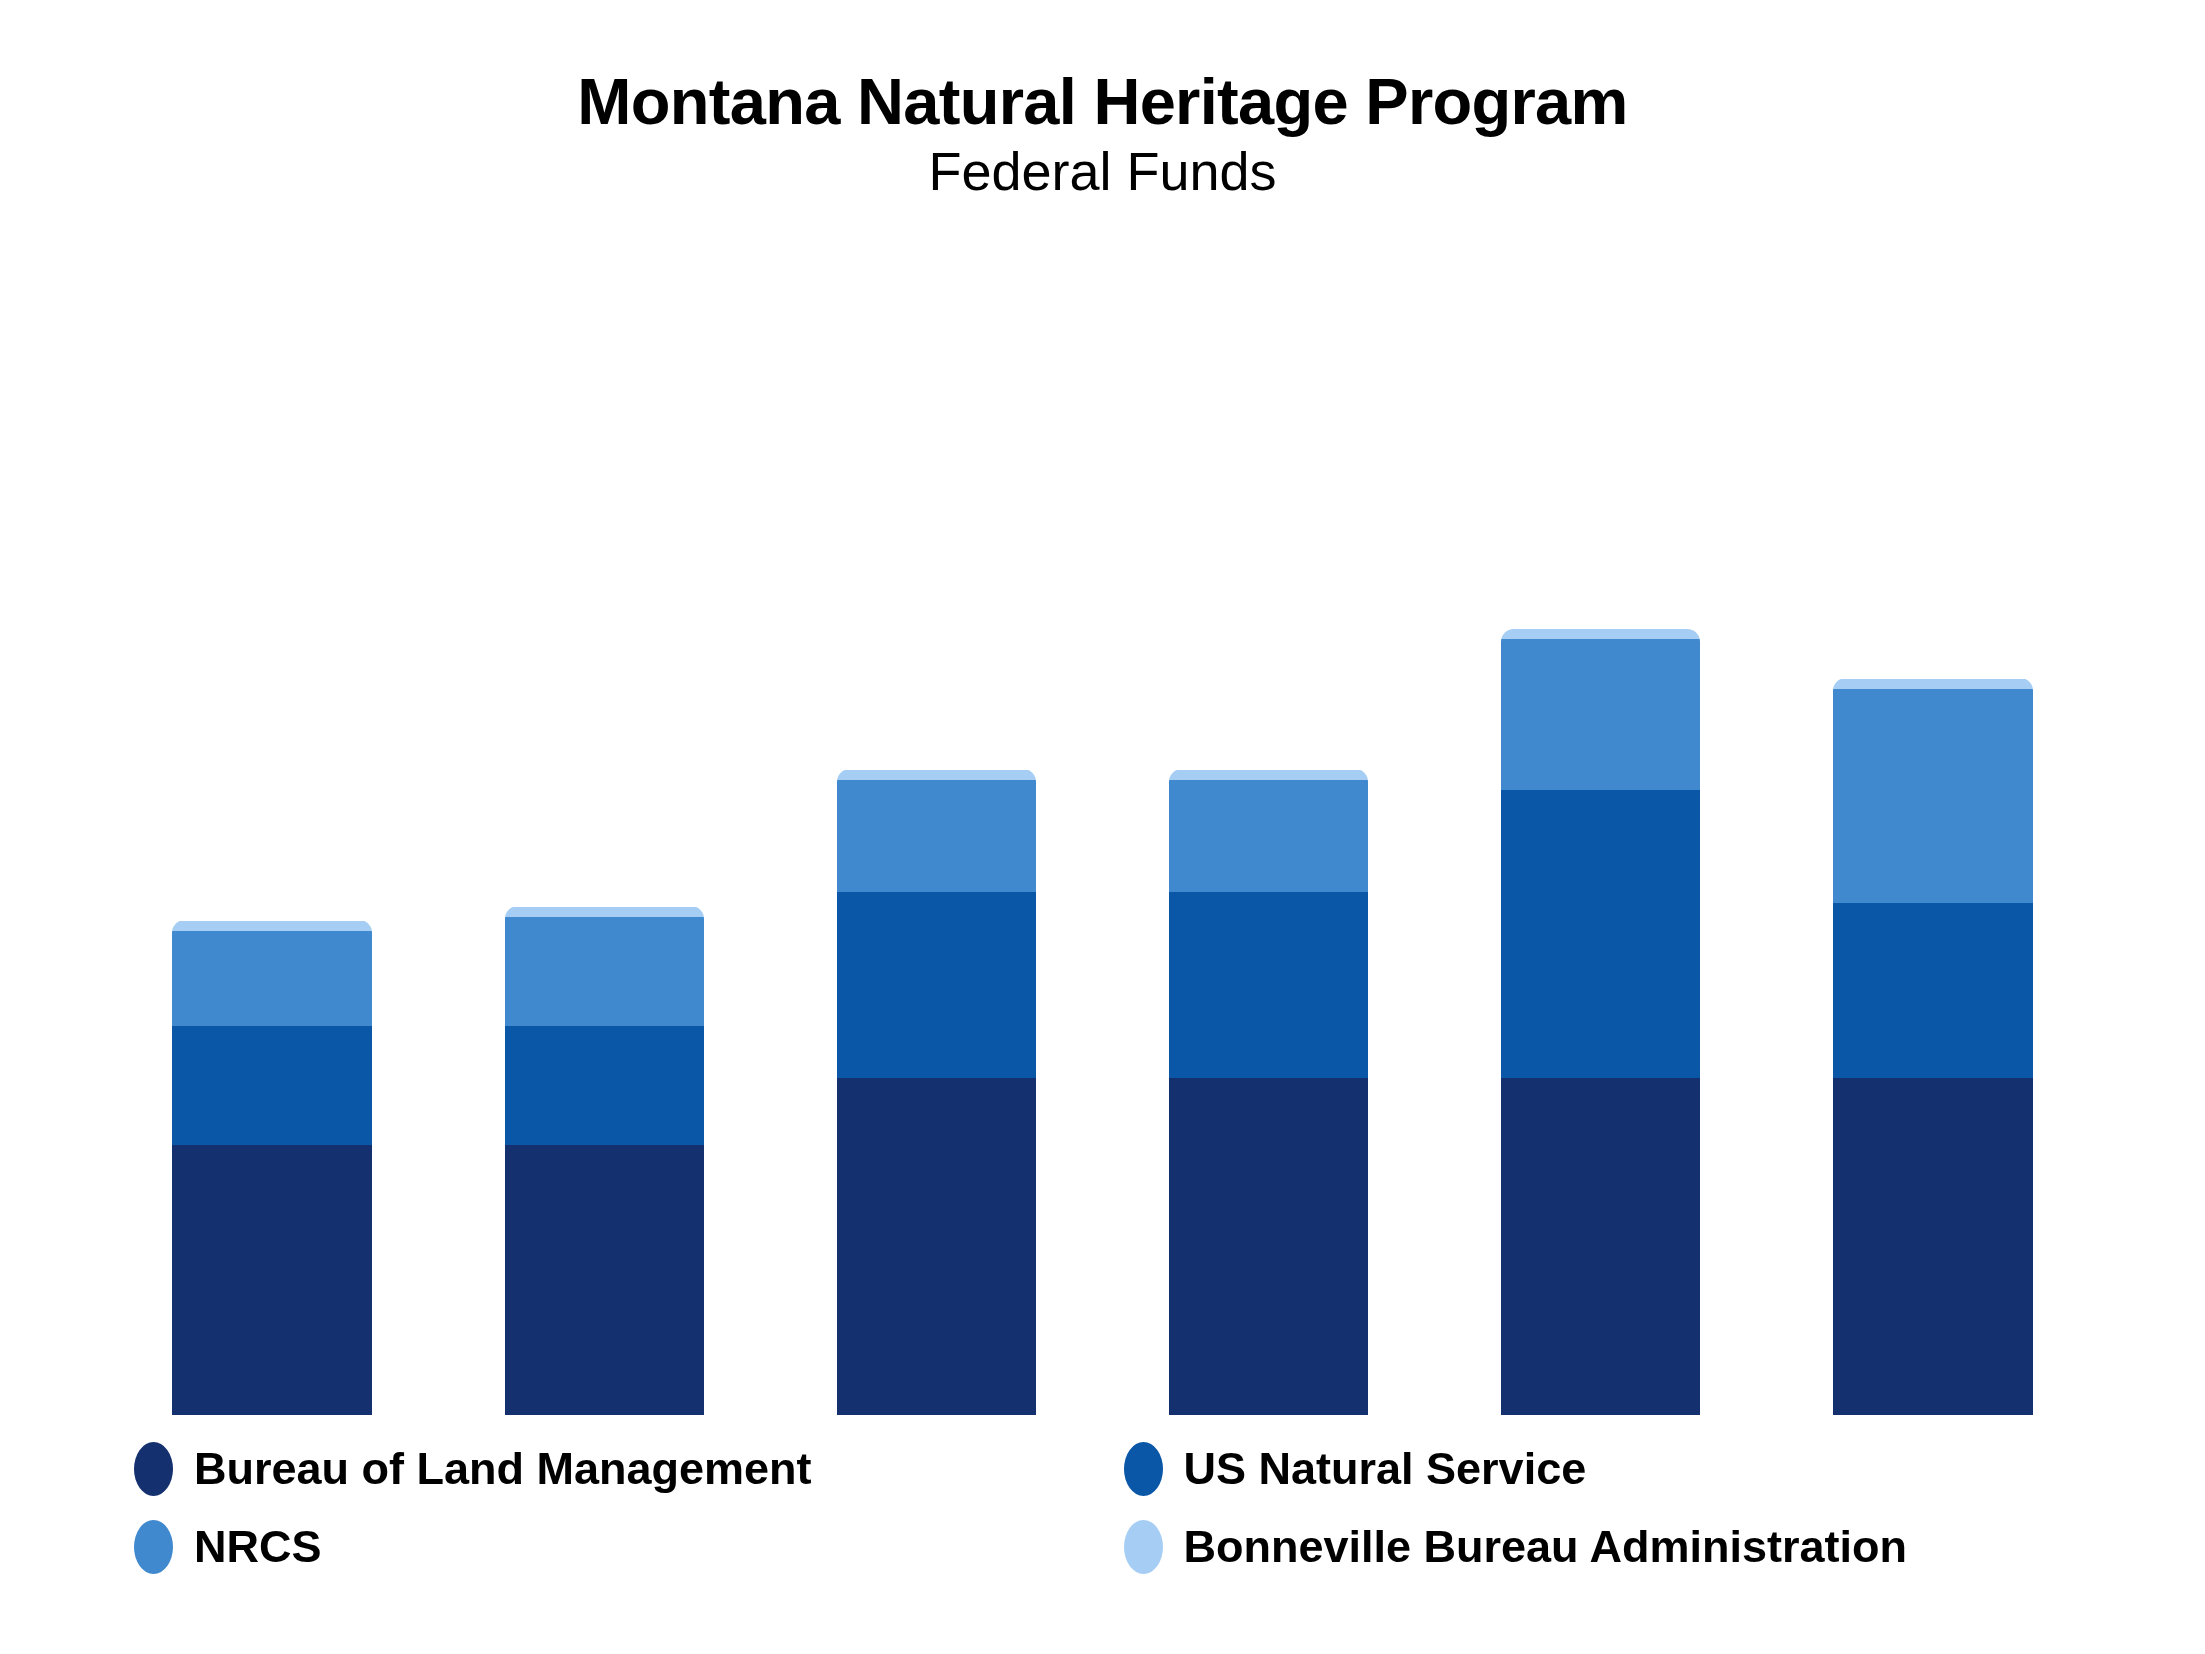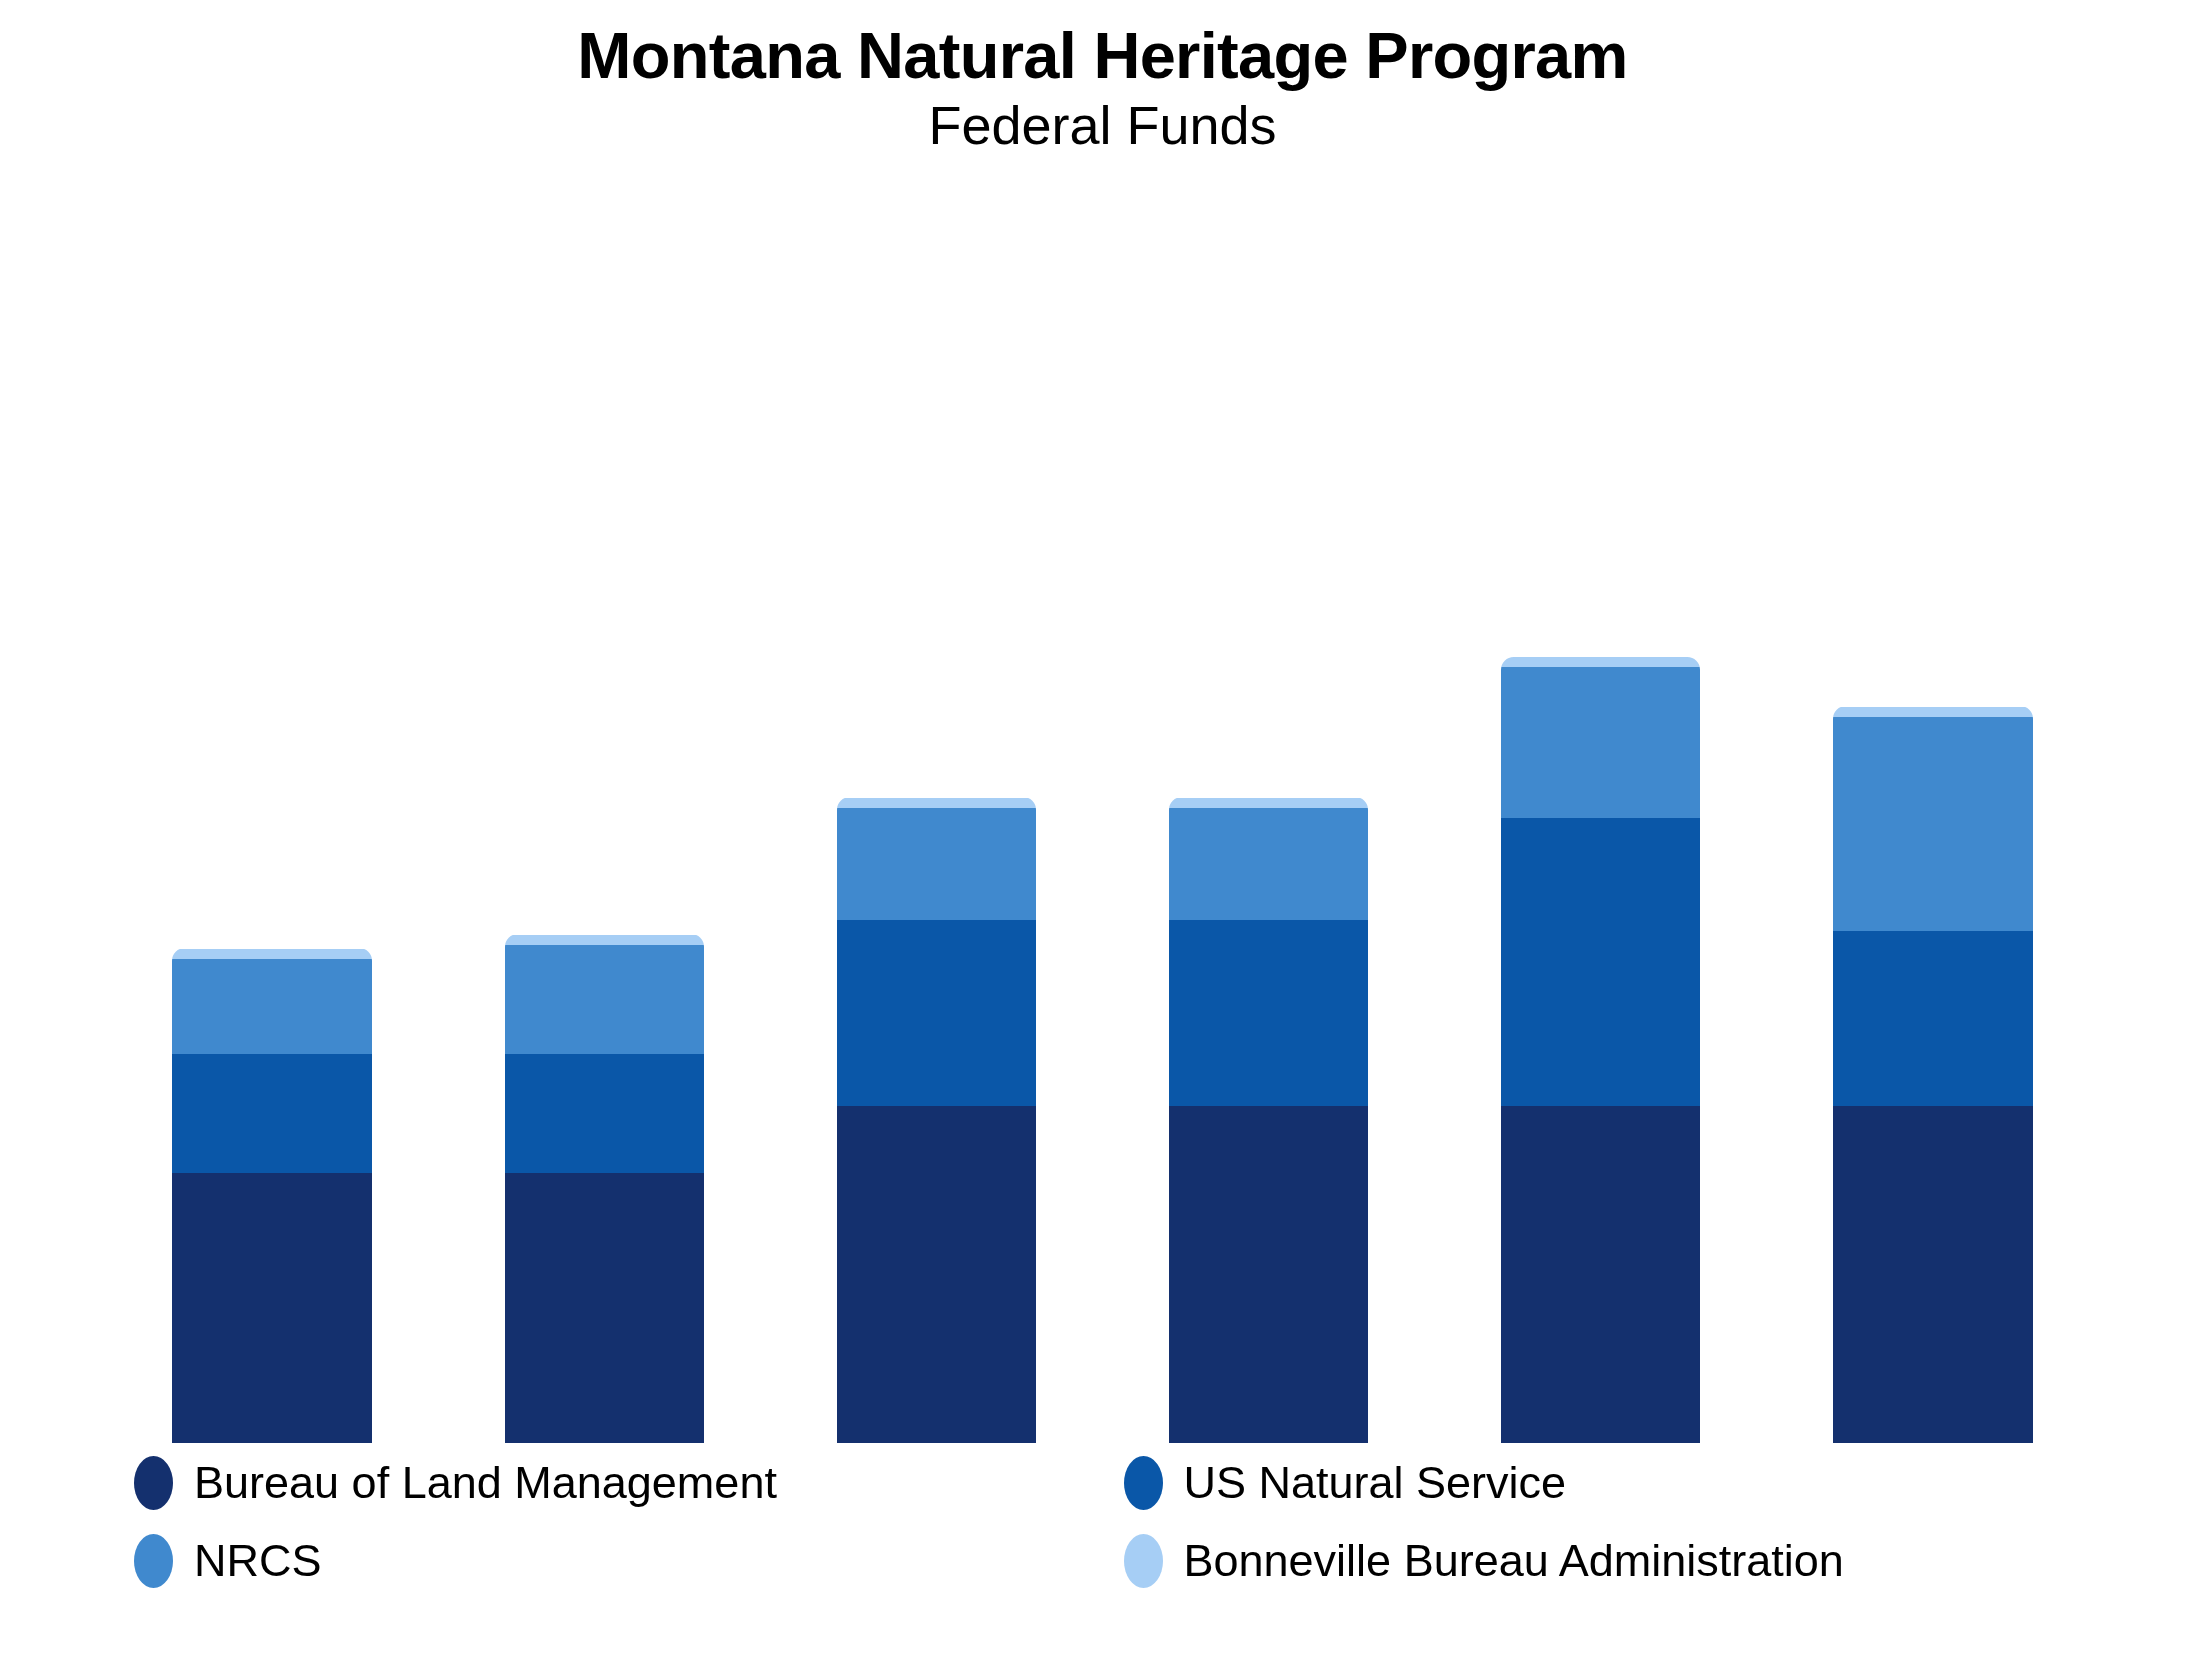--- a/index.html
+++ b/index.html
@@ -26,20 +26,21 @@
   
   .title-block {
     text-align: center;
     padding-top: 21px;
   }
   .chart-title {
     font-size: 65px;
     font-weight: bold;
     letter-spacing: -0.7px;
     line-height: 1.08;
+    margin-top: 46px;
   }
   .chart-subtitle {
     font-size: 54px;
     font-weight: normal;
     line-height: 1.12;
     margin-top: 4.2px;
   }
 
   
   .plot-area {
@@ -78,23 +79,24 @@
 
   .seg {
     width: 100%;
     flex: 0 0 auto;
   }
 
   
   .legend {
     height: 212px;
     position: relative;
-    margin: 0 106px;
+    margin: 14px 106px;
     padding-top: 12.7px;
     box-sizing: border-box;
+    font-weight: bold;
   }
   .legend-grid {
     display: grid;
     grid-template-columns: 1fr 1fr;
     grid-template-rows: auto auto;
     row-gap: 24px;
     column-gap: 14px;
     padding-left: 28px;
   }
   .legend-item {

